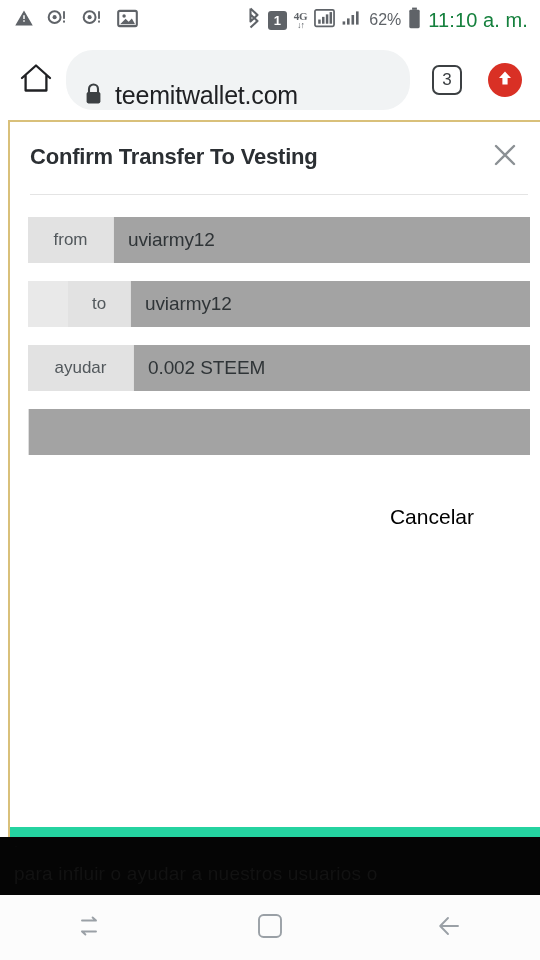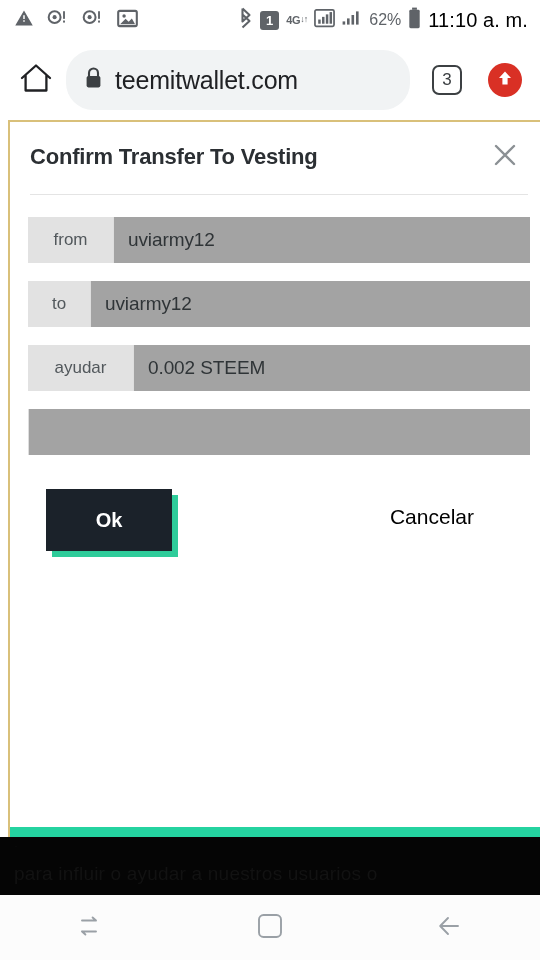--- a/index.html
+++ b/index.html
@@ -12,39 +12,39 @@
   #screen { position:relative; width:540px; height:960px; background:#fff; }
 
   
   .statusbar{
     position:absolute; left:0; top:0; width:540px; height:40px;
     background:#ffffff; display:flex; align-items:center;
   }
   .sb-left{ display:flex; align-items:center; gap:13px; padding-left:14px; }
   .sb-right{ display:flex; align-items:center; gap:7px; margin-left:auto; padding-right:12px; }
   .sb-ico{ display:block; }
-  .sb-time{ font-size:20px; color:#000000; letter-spacing:.1px; font-weight:400; white-space:nowrap; }
+  .sb-time{ font-size:20px; color:#15803d; letter-spacing:.1px; font-weight:400; white-space:nowrap; }
   .sb-batt-txt{ font-size:16px; color:#5f6368; font-weight:400; }
   .sim-badge{
     width:19px; height:19px; background:#5f6368; border-radius:3px;
     color:#fff; font-size:13px; font-weight:700; line-height:19px; text-align:center;
   }
-  .g4-wrap{ display:flex; align-items:center; line-height:1; }
+  .g4-wrap{ display:flex; flex-direction:column; align-items:center; line-height:1;font-family:Liberation Serif, serif; }
   .g4-txt{ font-size:11px; color:#5f6368; font-weight:700; letter-spacing:-.3px; }
   .g4-arr{ font-size:9px; color:#5f6368; letter-spacing:-1px; margin-top:-1px; }
 
   
   .toolbar{
     position:absolute; left:0; top:40px; width:540px; height:80px;
     background:#ffffff; display:flex; align-items:center;
   }
   .home-btn{ margin-left:14px; width:44px; height:44px; display:flex; align-items:center; justify-content:center; }
   .urlpill{
     flex:1; margin-left:8px; height:60px; background:#f1f3f4; border-radius:27px;
-    display:flex; align-items:center; padding:0 18px; overflow:hidden;
+    display:flex; align-items:flex-end; padding:0 18px; overflow:hidden;
   }
   .lock-ico{ flex:0 0 auto; margin-right:12px; }
   .urltext{
     font-size:25px; color:#202124; white-space:nowrap; overflow:hidden;
     text-overflow:clip; letter-spacing:-.2px;
   }
   .tabbtn{
     width:30px; height:30px; margin-left:22px; border:2.6px solid #3c4043; border-radius:7px;
     font-size:17px; color:#3c4043; text-align:center; line-height:26px; font-weight:500;
   }
@@ -72,21 +72,21 @@
   .form{ padding:22px 18px 0 18px; }
   .field{
     display:flex; align-items:stretch; height:46px; margin-bottom:18px;
     background:#e9e9e9;
   }
   .f-label{
     background:#e2e2e2; display:flex; align-items:center; justify-content:center;
     font-size:17px; color:#52585c; padding:0 18px; flex:0 0 auto;
   }
   .f-label.w-from { min-width:85px;padding-left:18px; }
-  .f-label.w-to   { min-width:62px; }
+  .f-label.w-to   { min-width:62px;margin-left:40px; }
   .f-label.w-amount { min-width:105px; }
   .f-label.w-memo { min-width:92px; }
   .f-value{
     flex:1; background:#a3a3a3; display:flex; align-items:center;
     padding:0 14px; font-size:19px; color:#2f3437; letter-spacing:-.1px;
     border-left:1px solid #dedede;
   }
 
   .actions{ position:relative; margin:34px 18px 0 18px; height:72px; }
   .ok-wrap{ position:absolute; left:0; top:0; }
@@ -263,24 +263,20 @@
       <div class="field">
         <div class="f-label w-amount">ayudar</div>
         <div class="f-value">0.002 STEEM</div>
       </div>
 
       <div class="field">
         <div class="f-value"></div>
       </div>
 
       <div class="actions">
-        <div class="ok-wrap">
-          <div class="ok-shadow"></div>
-          <button class="ok-btn">Ok</button>
-        </div>
         <button class="cancel-btn">Cancelar</button>
       </div>
 
     </div>
   </div>
 
   <div class="tealbar"></div>
   <div class="footer">
     <div class="footer-txt2">·</div>
     <div class="footer-txt">para influir o ayudar a nuestros usuarios o</div>

